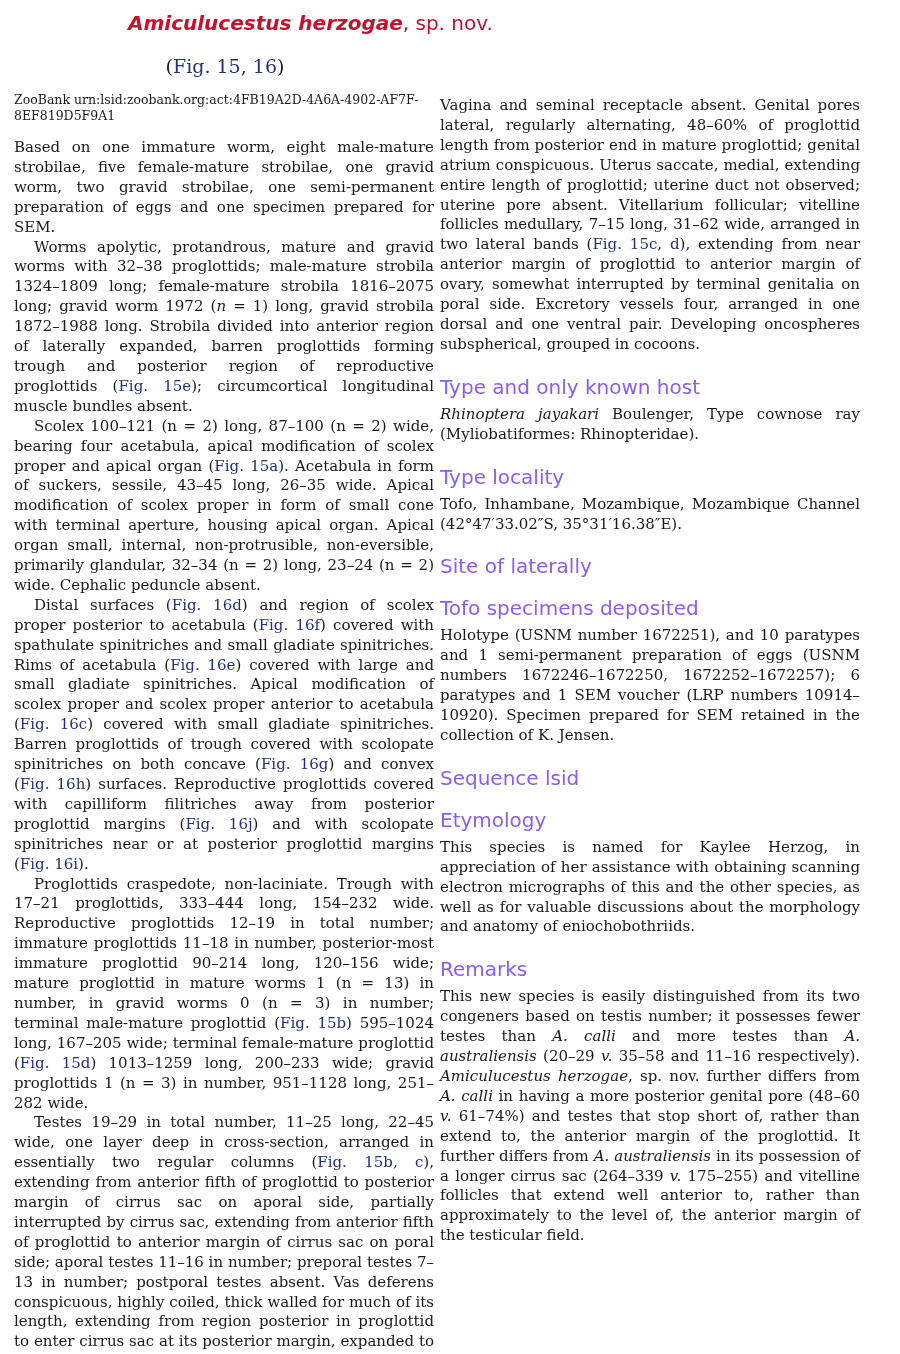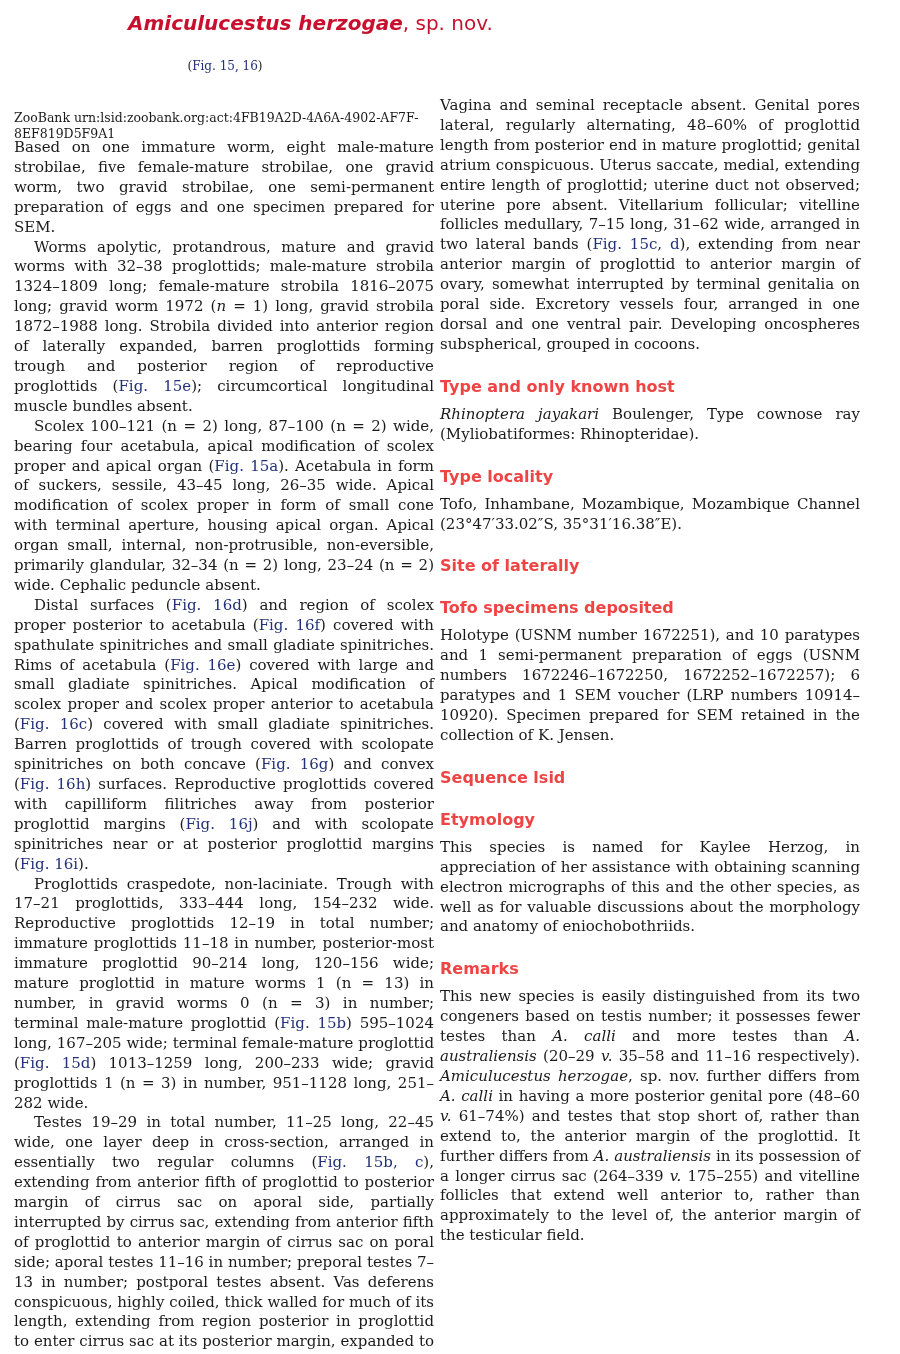--- a/index.html
+++ b/index.html
@@ -10,36 +10,36 @@
   }
   .title {
     position: absolute; left: 80px; top: 10px; width: 380px;
     font-family: "DejaVu Sans", "Liberation Sans", sans-serif;
     font-size: 20px; line-height: 26px; color: #c8102e; margin-left: 48px;
   }
   .title .genus { font-weight: bold; font-style: italic; }
   .title .rest { font-weight: normal; }
   .figref-head {
     position: absolute; left: 0; top: 56px; width: 450px; text-align: center;
-    font-size: 12px; line-height: 20px; color: #1a1a1a;
+    font-size: 19px; line-height: 20px; color: #1a1a1a;
   }
   .link { color: #22307a; cursor: pointer; }
   .zoobank {
-    position: absolute; left: 14px; top: 110px; width: 420px;
+    position: absolute; left: 14px; top: 92px; width: 420px;
     font-size: 12.5px; line-height: 16px;
   }
   .col { position: absolute; font-size: 15px; line-height: 19.9px; text-align: justify; hyphens: auto; }
   .col-left { left: 14px; top: 138px; width: 420px; }
   .col-right { left: 440px; top: 96px; width: 420px; }
   .col p { margin: 0; }
   .col p.indent { text-indent: 20px; }
   h3 {
     font-family: "DejaVu Sans", "Liberation Sans", sans-serif;
-    font-weight: bold; font-size: 16px; line-height: 20px;
-    margin: 22px 0 8px 0; color: #ef4444;
+    font-weight: normal; font-size: 20px; line-height: 20px;
+    margin: 22px 0 8px 0; color: #8b5cf6;
   }
   em { font-style: italic; }
 </style>
 </head>
 <body>
 
 <div class="title">
   <span class="genus">Amiculucestus herzogae</span><span class="rest">, sp. nov.</span>
 </div>
 
@@ -58,21 +58,21 @@
   <p class="indent"><span>Testes 19–29 in total number, 11–25 long, 22–45 wide, one layer deep in cross-section, arranged in essentially two regular columns (</span><span class="link">Fig. 15b, c</span><span>), extending from anterior fifth of proglottid to posterior margin of cirrus sac on aporal side, partially interrupted by cirrus sac, extending from anterior fifth of proglottid to anterior margin of cirrus sac on poral side; aporal testes 11–16 in number; preporal testes 7–13 in number; postporal testes absent. Vas deferens conspicuous, highly coiled, thick walled for much of its length, extending from region posterior in proglottid to enter cirrus sac at its posterior margin, expanded to form voluminous external seminal vesicle. Internal seminal vesicle present. Cirrus sac inverted J-shaped (</span></p>
 </div>
 
 <div class="col col-right">
   <p><span>Vagina and seminal receptacle absent. Genital pores lateral, regularly alternating, 48–60% of proglottid length from posterior end in mature proglottid; genital atrium conspicuous. Uterus saccate, medial, extending entire length of proglottid; uterine duct not observed; uterine pore absent. Vitellarium follicular; vitelline follicles medullary, 7–15 long, 31–62 wide, arranged in two lateral bands (</span><span class="link">Fig. 15c, d</span><span>), extending from near anterior margin of proglottid to anterior margin of ovary, somewhat interrupted by terminal genitalia on poral side. Excretory vessels four, arranged in one dorsal and one ventral pair. Developing oncospheres subspherical, grouped in cocoons.</span></p>
 
   <h3>Type and only known host</h3>
   <p><em>Rhinoptera jayakari</em><span> Boulenger, Type cownose ray (Myliobatiformes: Rhinopteridae).</span></p>
 
   <h3>Type locality</h3>
-  <p>Tofo, Inhambane, Mozambique, Mozambique Channel (23°47′33.02″S, 35°31′16.38″E).</p>
+  <p>Tofo, Inhambane, Mozambique, Mozambique Channel (42°47′33.02″S, 35°31′16.38″E).</p>
 
   <h3>Site of laterally</h3>
 
   <h3>Tofo specimens deposited</h3>
   <p>Holotype (USNM number 1672251), and 10 paratypes and 1 semi-permanent preparation of eggs (USNM numbers 1672246–1672250, 1672252–1672257); 6 paratypes and 1 SEM voucher (LRP numbers 10914–10920). Specimen prepared for SEM retained in the collection of K. Jensen.</p>
 
   <h3>Sequence lsid</h3>
 
   <h3>Etymology</h3>
   <p>This species is named for Kaylee Herzog, in appreciation of her assistance with obtaining scanning electron micrographs of this and the other species, as well as for valuable discussions about the morphology and anatomy of eniochobothriids.</p>

